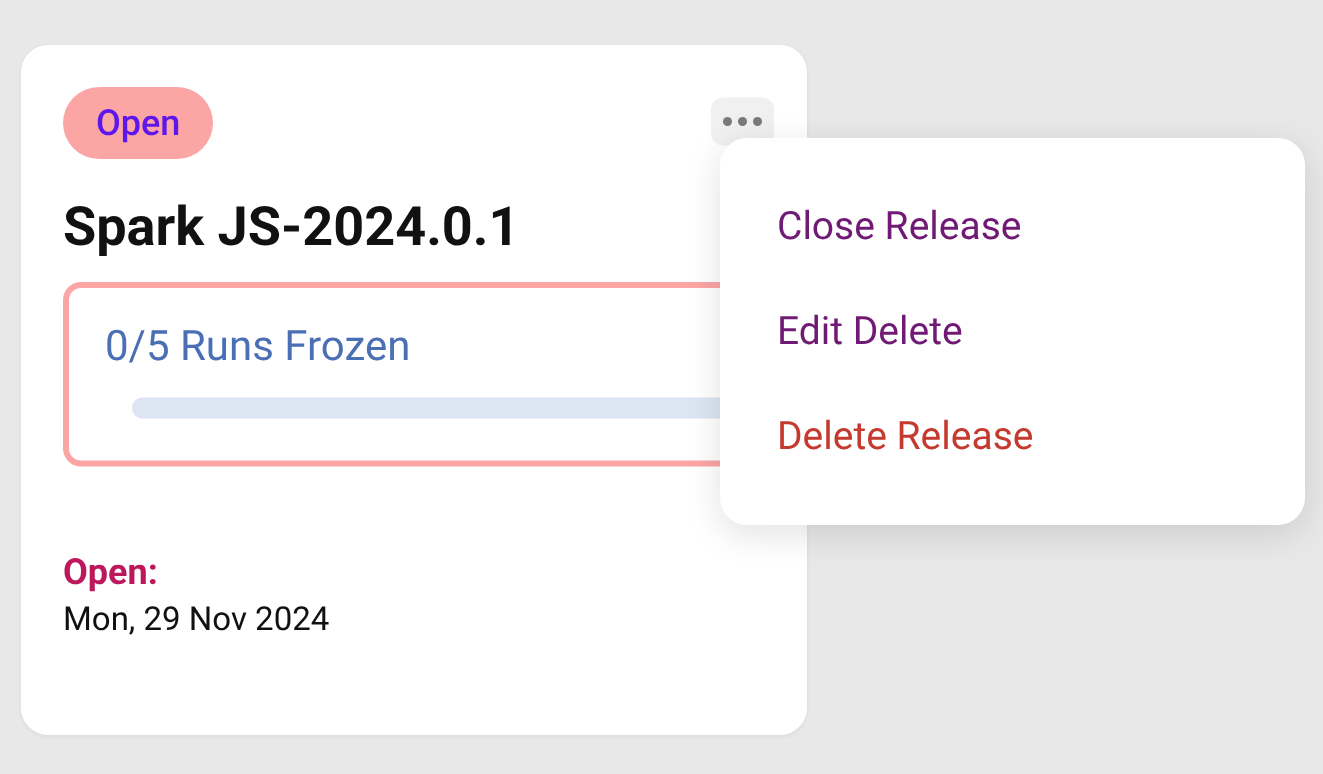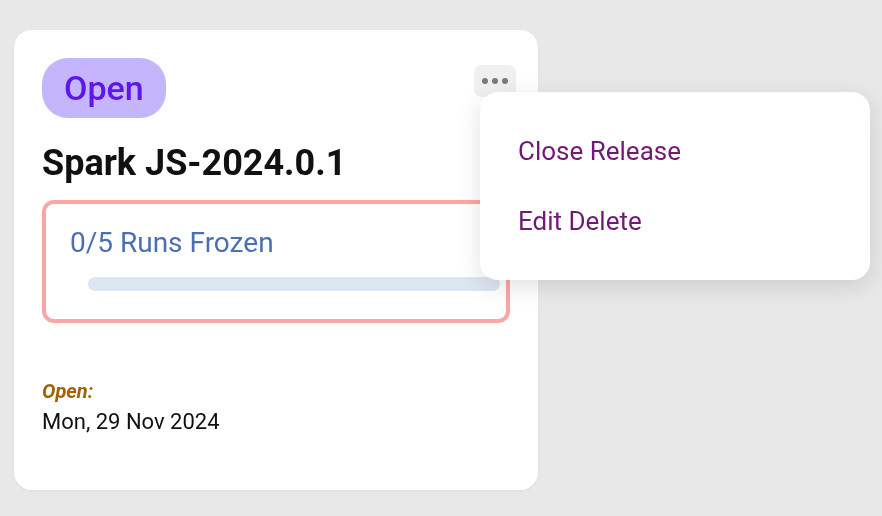--- a/index.html
+++ b/index.html
@@ -21,23 +21,23 @@
       left: 14px;
       width: 524px;
       height: 460px;
       background: #ffffff;
       border-radius: 18px;
       padding: 28px;
       box-shadow: 0 1px 3px rgba(0,0,0,0.05);
     }
     .status-badge {
       display: inline-block;
-      background: #c4b5fd;
+      background: #fca5a5;
       color: #5e17eb;
-      font-size: 34px;
+      font-size: 24px;
       font-weight: 500;
       padding: 10px 22px;
       border-radius: 26px;
       margin-bottom: 24px;
     }
     .title {
       font-size: 36px;
       font-weight: 700;
       color: #111111;
       margin-bottom: 16px;
@@ -56,25 +56,24 @@
       margin-bottom: 18px;
     }
     .progress-bar {
       width: 100%;
       height: 14px;
       background: #dce6f2;
       border-radius: 8px;
       margin-left: 18px;
     }
     .open-label {
-      font-size: 20px;
+      font-size: 24px;
       font-weight: 700;
-      color: #a16207;
+      color: #be185d;
       margin-bottom: 6px;
-      font-style: italic;
     }
     .open-date {
       font-size: 22px;
       font-weight: 400;
       color: #111111;
     }
     .more-button {
       position: absolute;
       top: 35px;
       right: 22px;
@@ -130,13 +129,14 @@
     <div class="runs-text">0/5 Runs Frozen</div>
     <div class="progress-bar"></div>
   </div>
   <div class="open-label">Open:</div>
   <div class="open-date">Mon, 29 Nov 2024</div>
 </div>
 
 <div class="menu">
   <div class="menu-item">Close Release</div>
   <div class="menu-item">Edit Delete</div>
+  <div class="menu-item danger">Delete Release</div>
 </div>
 
 </body></html>

